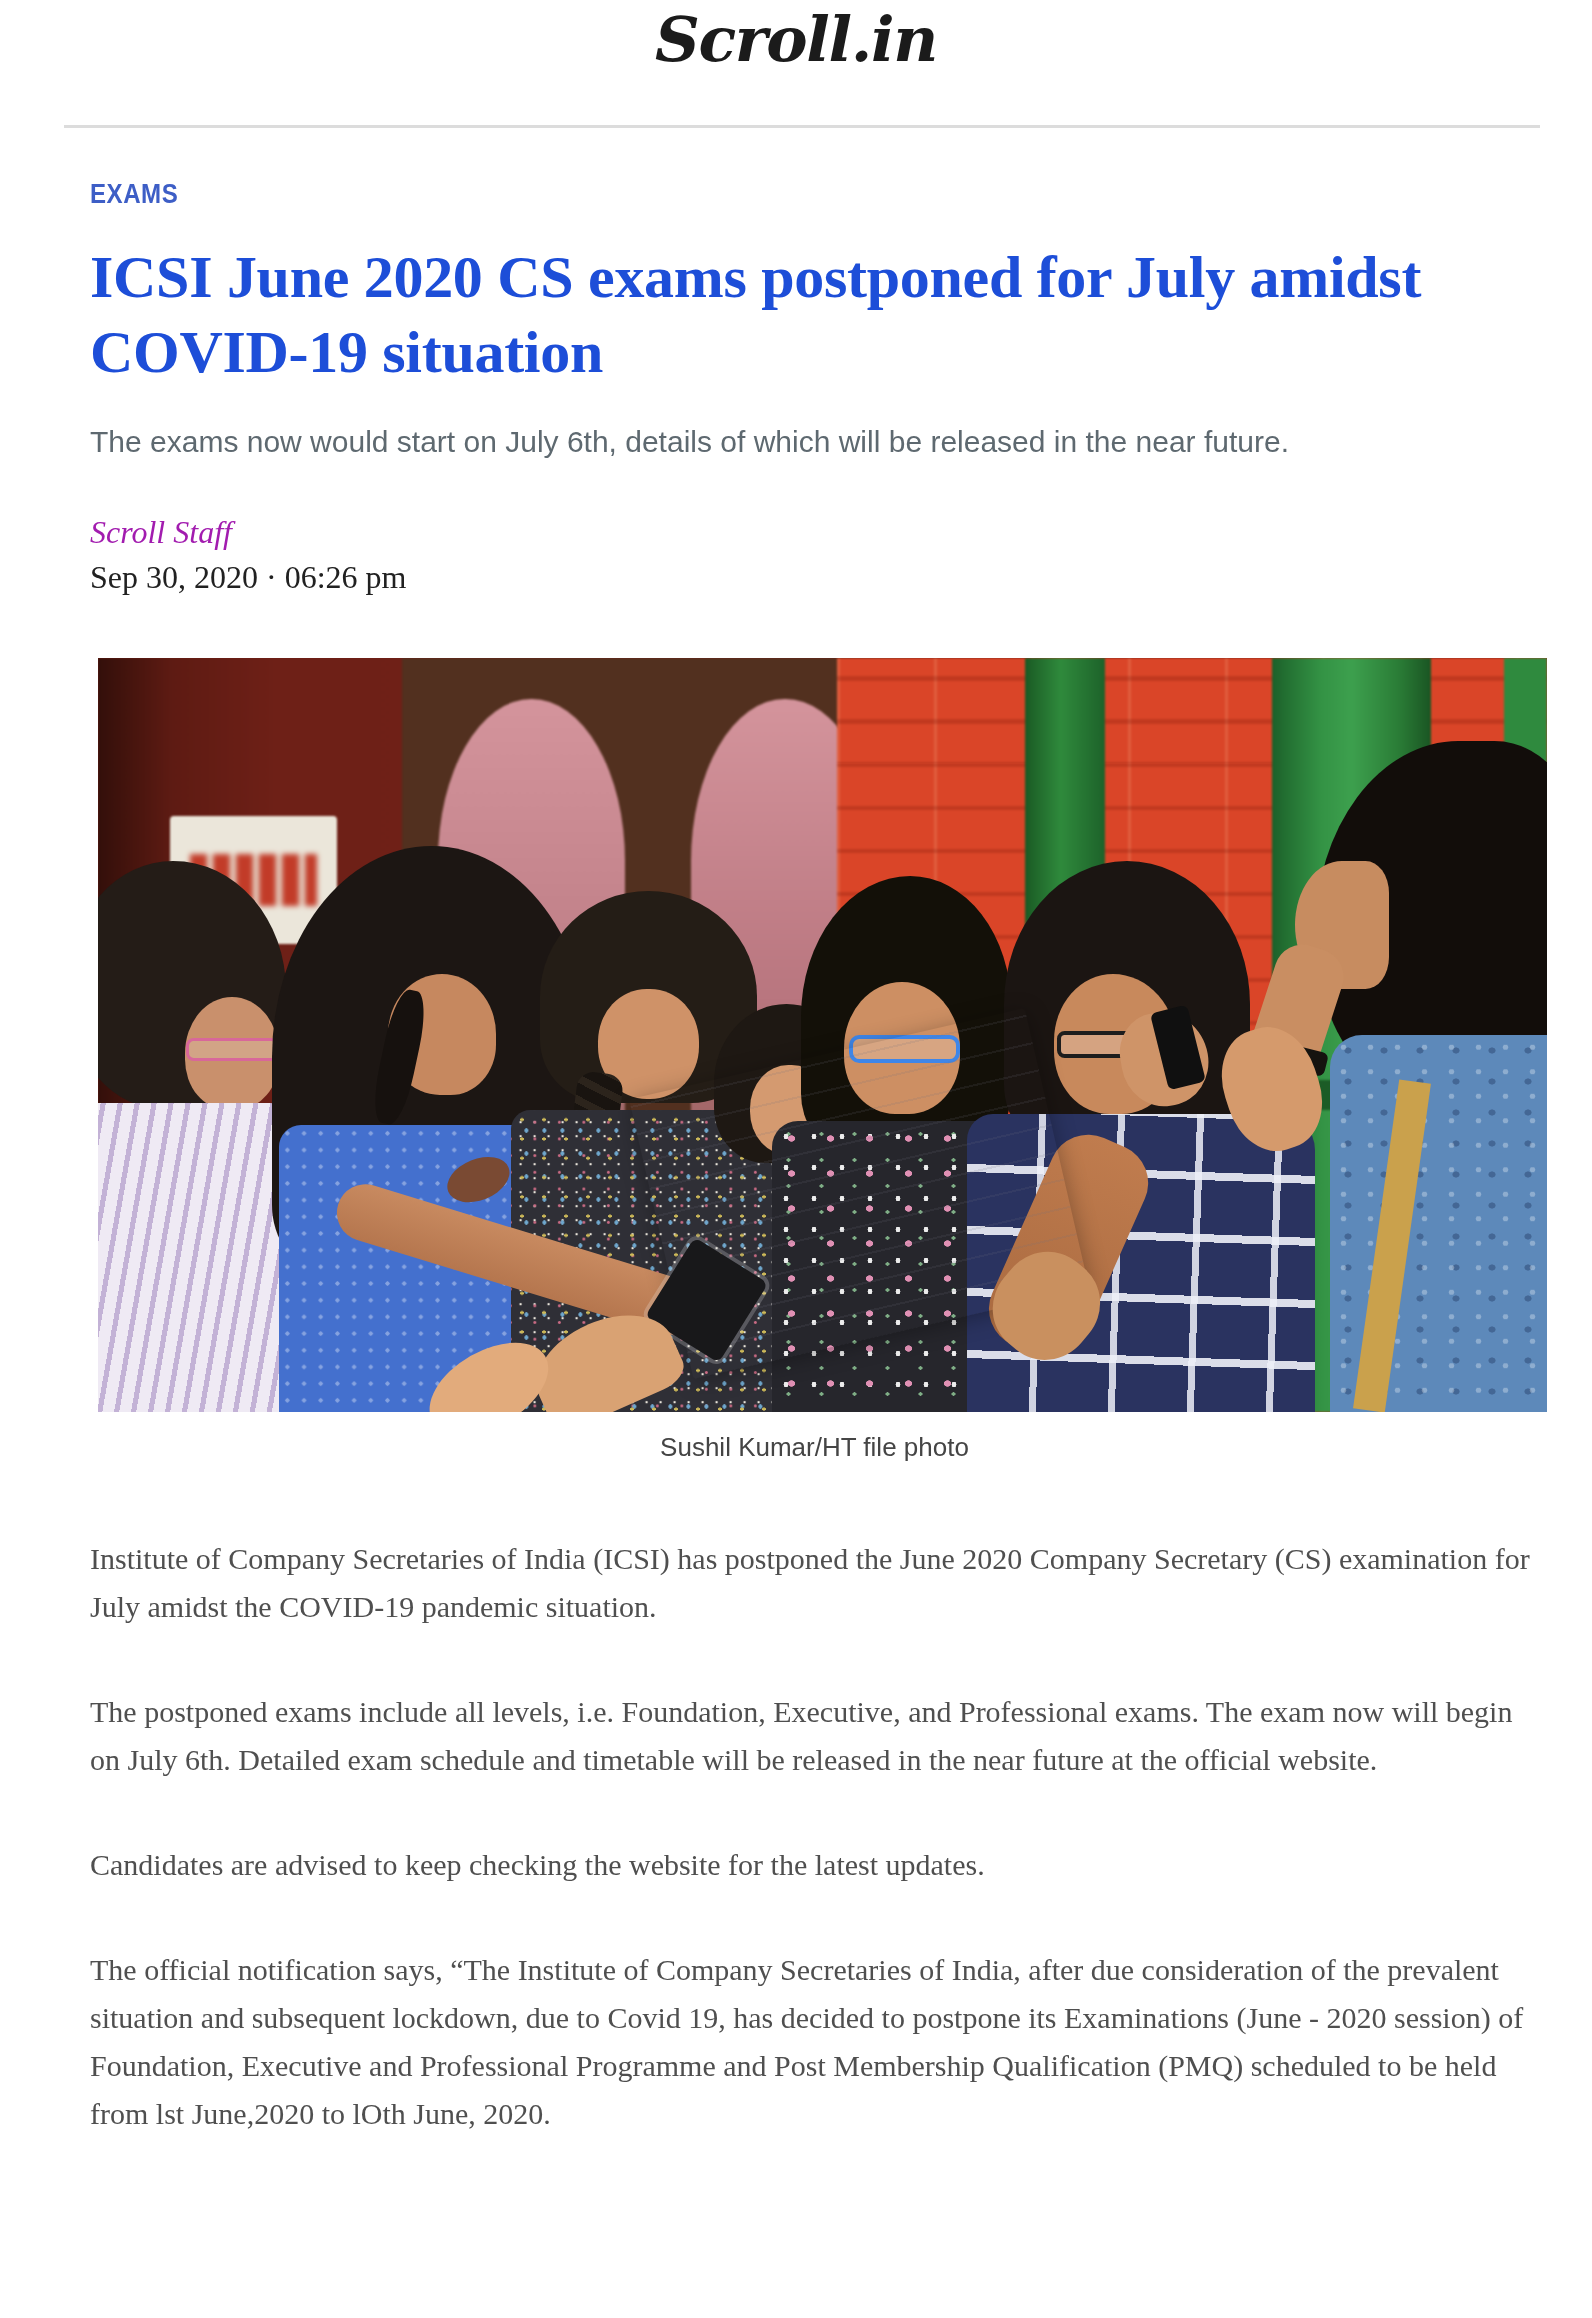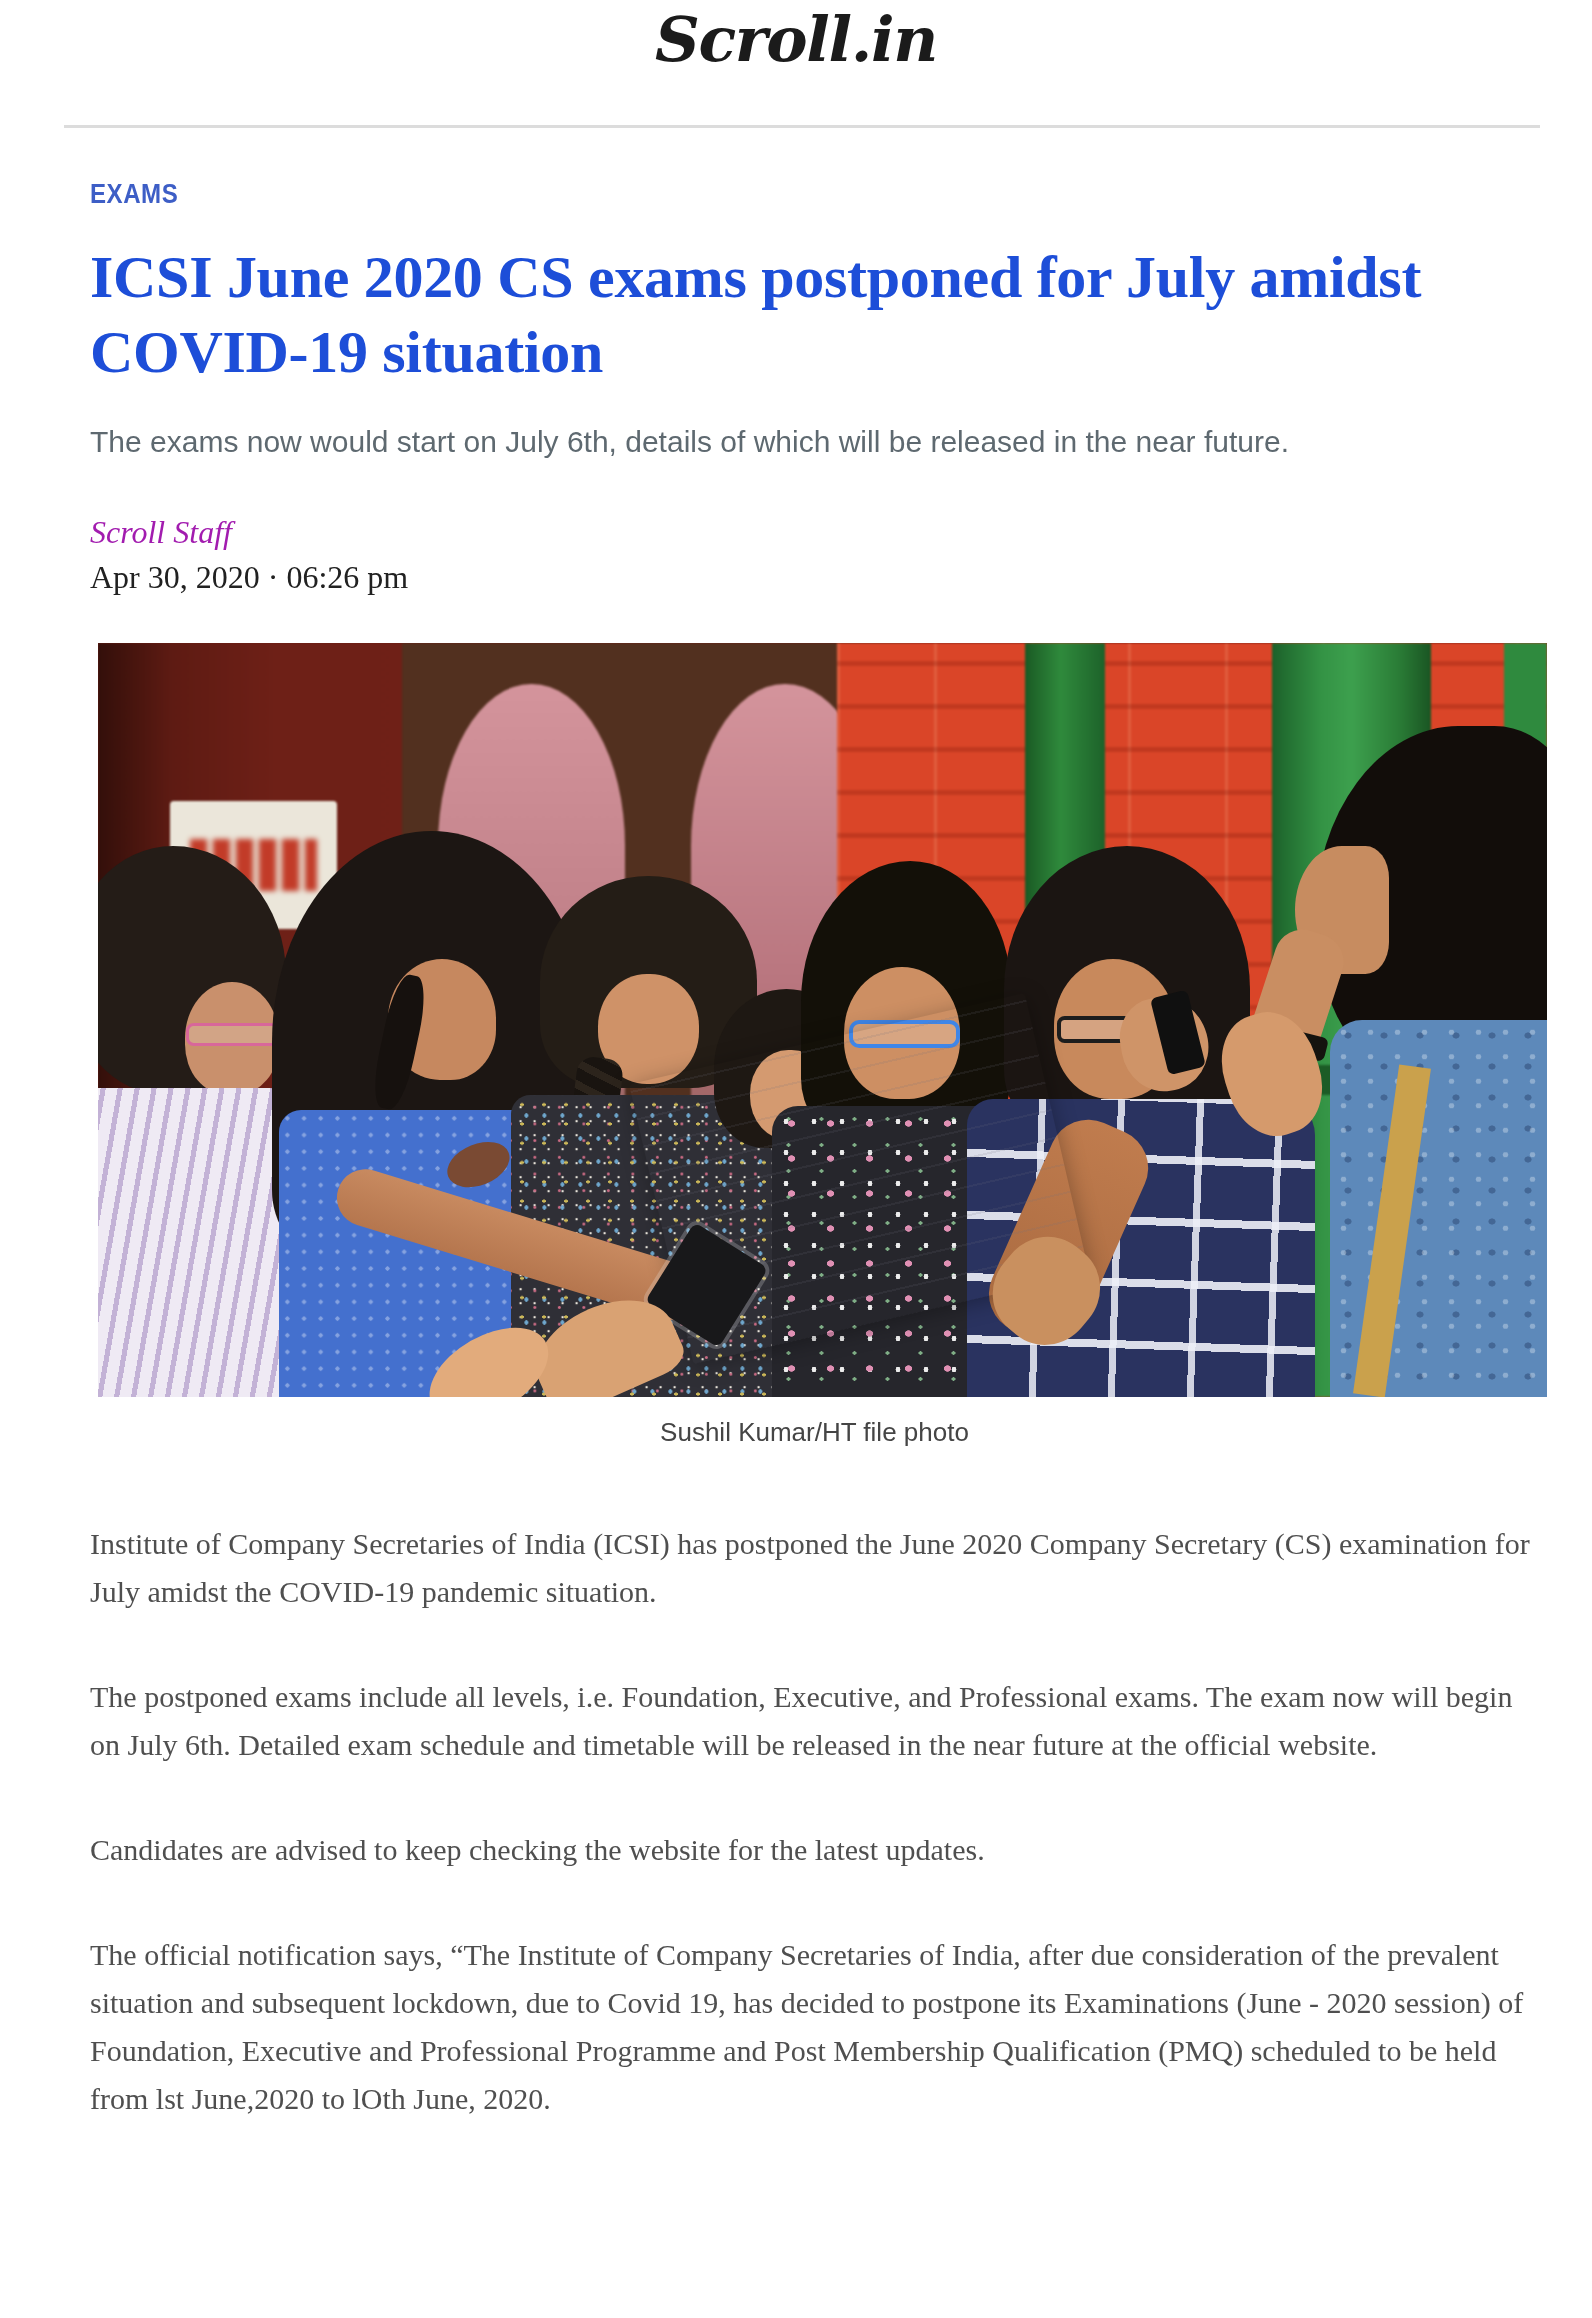--- a/index.html
+++ b/index.html
@@ -16,21 +16,21 @@
             font-weight:700;font-size:28px;color:#3d5ec6;letter-spacing:0.6px;
             transform:scaleX(.86);transform-origin:0 50%;text-decoration:none;cursor:pointer;}
   h1.headline{margin:30px 0 0 0;max-width:1391px;font-size:60px;line-height:1.24;font-weight:700;
               color:#1d4ed8;letter-spacing:-0.3px;}
   .subtitle{margin:32px 0 0 0;font-family:Liberation Sans, sans-serif;font-size:30px;
             line-height:1.4;color:#5e6970;}
   .author{display:inline-block;margin-top:51px;font-style:italic;font-size:32px;color:#a21caf;
           text-decoration:none;cursor:pointer;}
   .date{margin-top:7.7px;font-size:32px;color:#212121;}
   
-  figure{margin:39px 0 0 0;padding:8px;}
+  figure{margin:54px 0 0 0;padding:8px;}
   .photo{position:relative;width:1449px;height:754px;overflow:hidden;background:#6e2017;}
   .photo *{position:absolute;}
   .ph-blur{filter:blur(1.3px);}
   .wall-left{left:0;top:0;width:51%;height:100%;
      background:linear-gradient(90deg,#330f0a,#5e1b13 10%,#6e2017 24%,#722118 100%);}
   .name-plate{left:5%;top:21%;width:11.5%;height:17%;background:#ebe6da;border-radius:3.9px;}
   .name-plate-text{left:12%;top:30%;width:76%;height:40%;filter:blur(2.6px);
      background:repeating-linear-gradient(90deg,#c23b28 0 16.7px,#e6ddcf 16.7px 23px);}
   .door-frame{left:21%;top:0;width:35%;height:78%;background:#52301f;}
   .window-arch-1{left:7%;top:7%;width:37%;height:92%;border-radius:50% 50% 0 0/30% 30% 0 0;
@@ -138,21 +138,21 @@
 
   <main>
     <a class="category">EXAMS</a>
 
     <h1 class="headline">ICSI June 2020 CS exams postponed for July amidst COVID-19 situation</h1>
 
     <p class="subtitle">The exams now would start on July 6th, details of which will be released in the near future.</p>
 
     <div class="byline">
       <a class="author">Scroll Staff</a>
-      <div class="date">Apr 30, 2020 · 06:26 pm</div>
+      <div class="date">Sep 30, 2020 · 06:26 pm</div>
     </div>
 
     <figure>
       <div class="photo">
         <div class="wall-left ph-blur"></div>
         <div class="door-frame ph-blur">
           <div class="window-arch-1"></div>
           <div class="window-arch-2"></div>
         </div>
         <div class="name-plate ph-blur">

